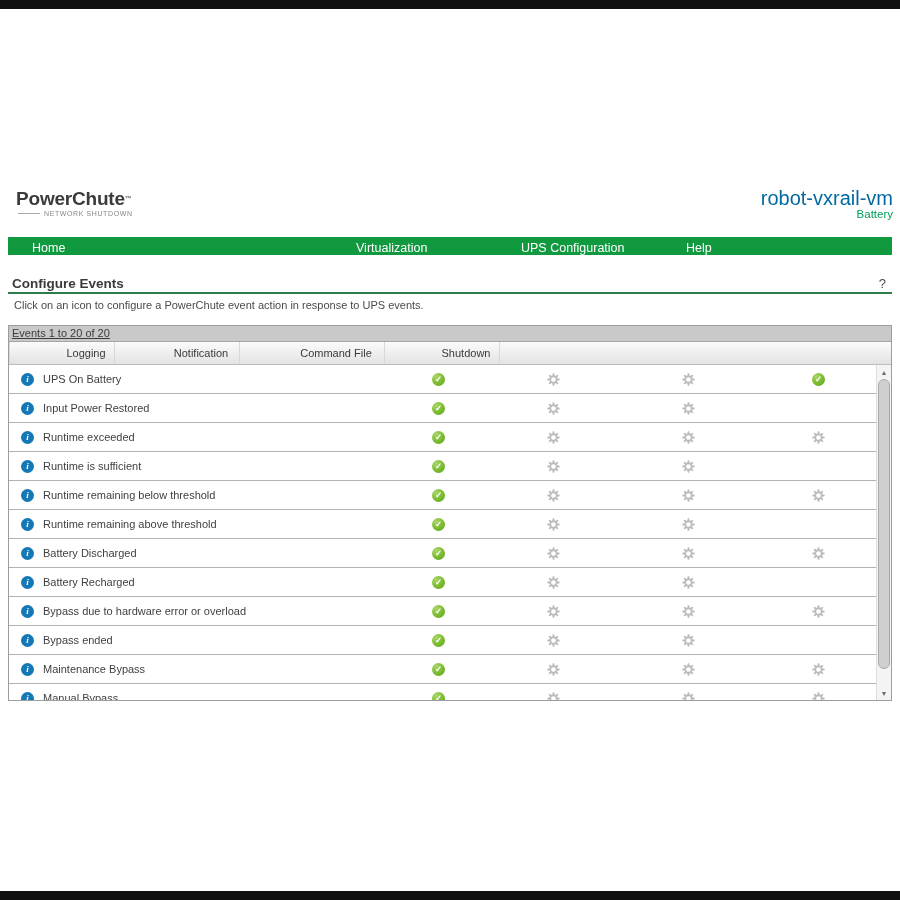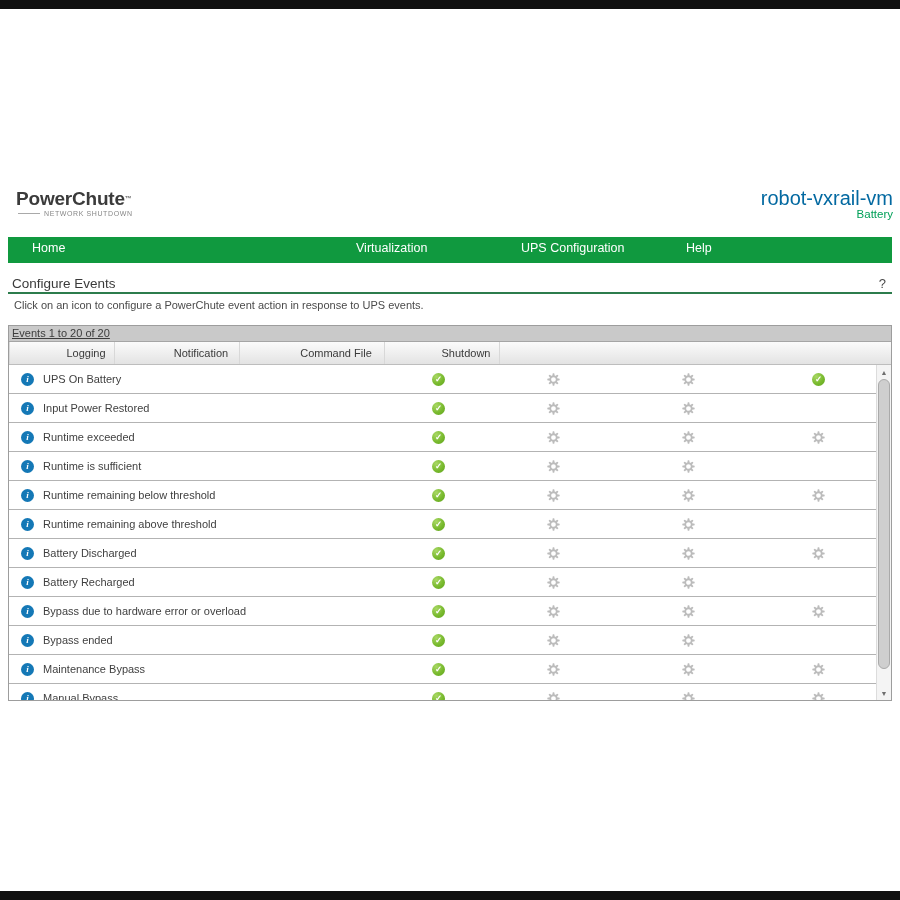--- a/index.html
+++ b/index.html
@@ -18,30 +18,30 @@
   .logo-tm { font-size:7px; vertical-align:top; color:#6a6a6a; }
   .logo-line2 { display:flex; align-items:center; gap:4px; margin-top:1px; margin-left:2px; }
   .logo-dash { width:22px; height:0; border-top:1px solid #a9a9a9; }
   .logo-sub { font-size:7px; color:#878787; letter-spacing:0.6px; }
 
   .host-block { position:absolute; right:7px; top:190px; text-align:right; }
   .hostname { font-size:20px; color:#0369a1; line-height:16px; }
   .logout { font-size:11.5px; color:#00a058; line-height:14px; margin-top:1px; cursor:pointer; display:block; }
 
   
-  .navbar { position:absolute; top:237px; left:8px; width:884px; height:26px; background:#10993f; }
+  .navbar { position:absolute; top:237px; left:8px; width:884px; height:18px; background:#10993f; }
   .nav-item { position:absolute; top:0; height:22px; line-height:22px; color:#ffffff; font-size:12.5px; cursor:pointer; }
   .nav-item:nth-child(1) { left:24px; }
   .nav-item:nth-child(2) { left:170px;margin-top:24px; }
   .nav-item:nth-child(3) { left:348px; }
   .nav-item:nth-child(4) { left:513px; }
   .nav-item:nth-child(5) { left:678px; }
 
   
-  .page-title { position:absolute; top:276px; left:12px; margin:0; font-size:13.5px; font-weight:normal; color:#3a3a3a; }
+  .page-title { position:absolute; top:276px; left:12px; margin:0; font-size:13.5px; font-weight:bold; color:#3a3a3a; }
   .help-q { position:absolute; top:276px; right:14px; font-size:13px; color:#4a4a4a; cursor:pointer; }
   .title-underline { position:absolute; top:292px; left:8px; width:884px; height:2px; background:#2c7c4c; }
   .desc { position:absolute; top:299px; left:14px; margin:0; font-size:11px; color:#4a4a4a; }
 
   
   .table-wrap { position:absolute; top:325px; left:8px; width:884px; border:1px solid #9d9d9d; background:#fff; }
   .summary-bar { height:16px; line-height:15px; background:#c9c9c9; border-bottom:1px solid #a5a5a5;
                  font-size:11px; color:#3c3c3c; padding-left:3px;text-decoration:underline; }
   .thead { display:flex; height:23px; background:linear-gradient(#fbfbfb,#e3e3e3);
            border-bottom:1px solid #bdbdbd; font-size:11px; color:#3a3a3a; }

